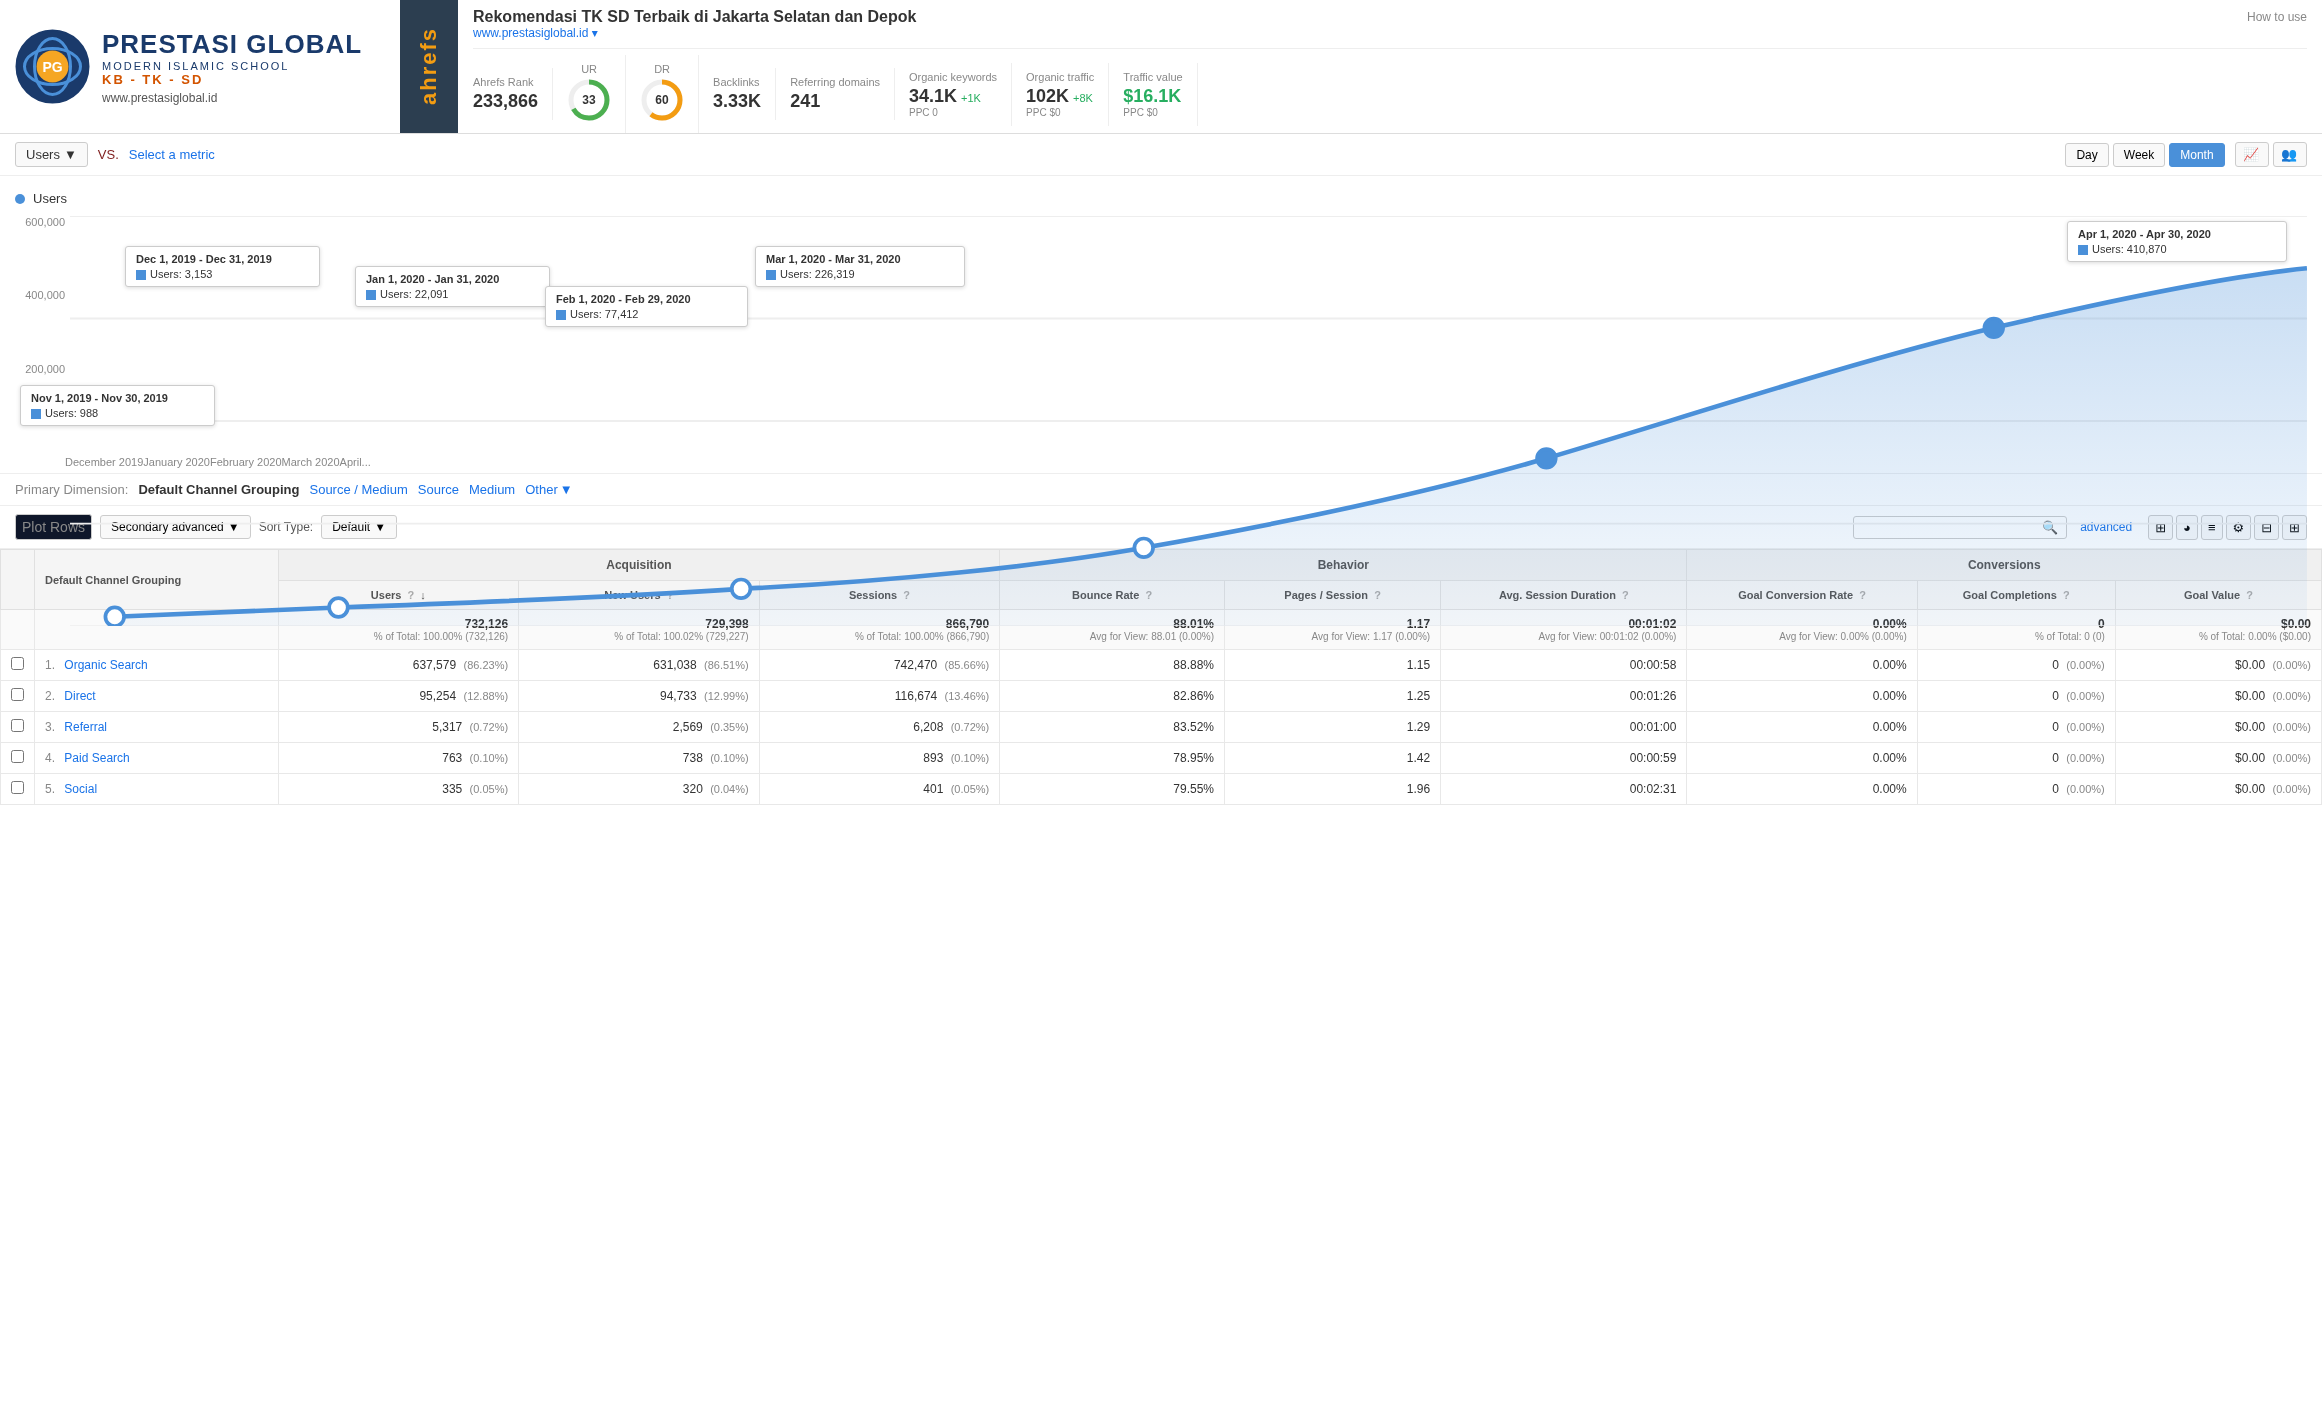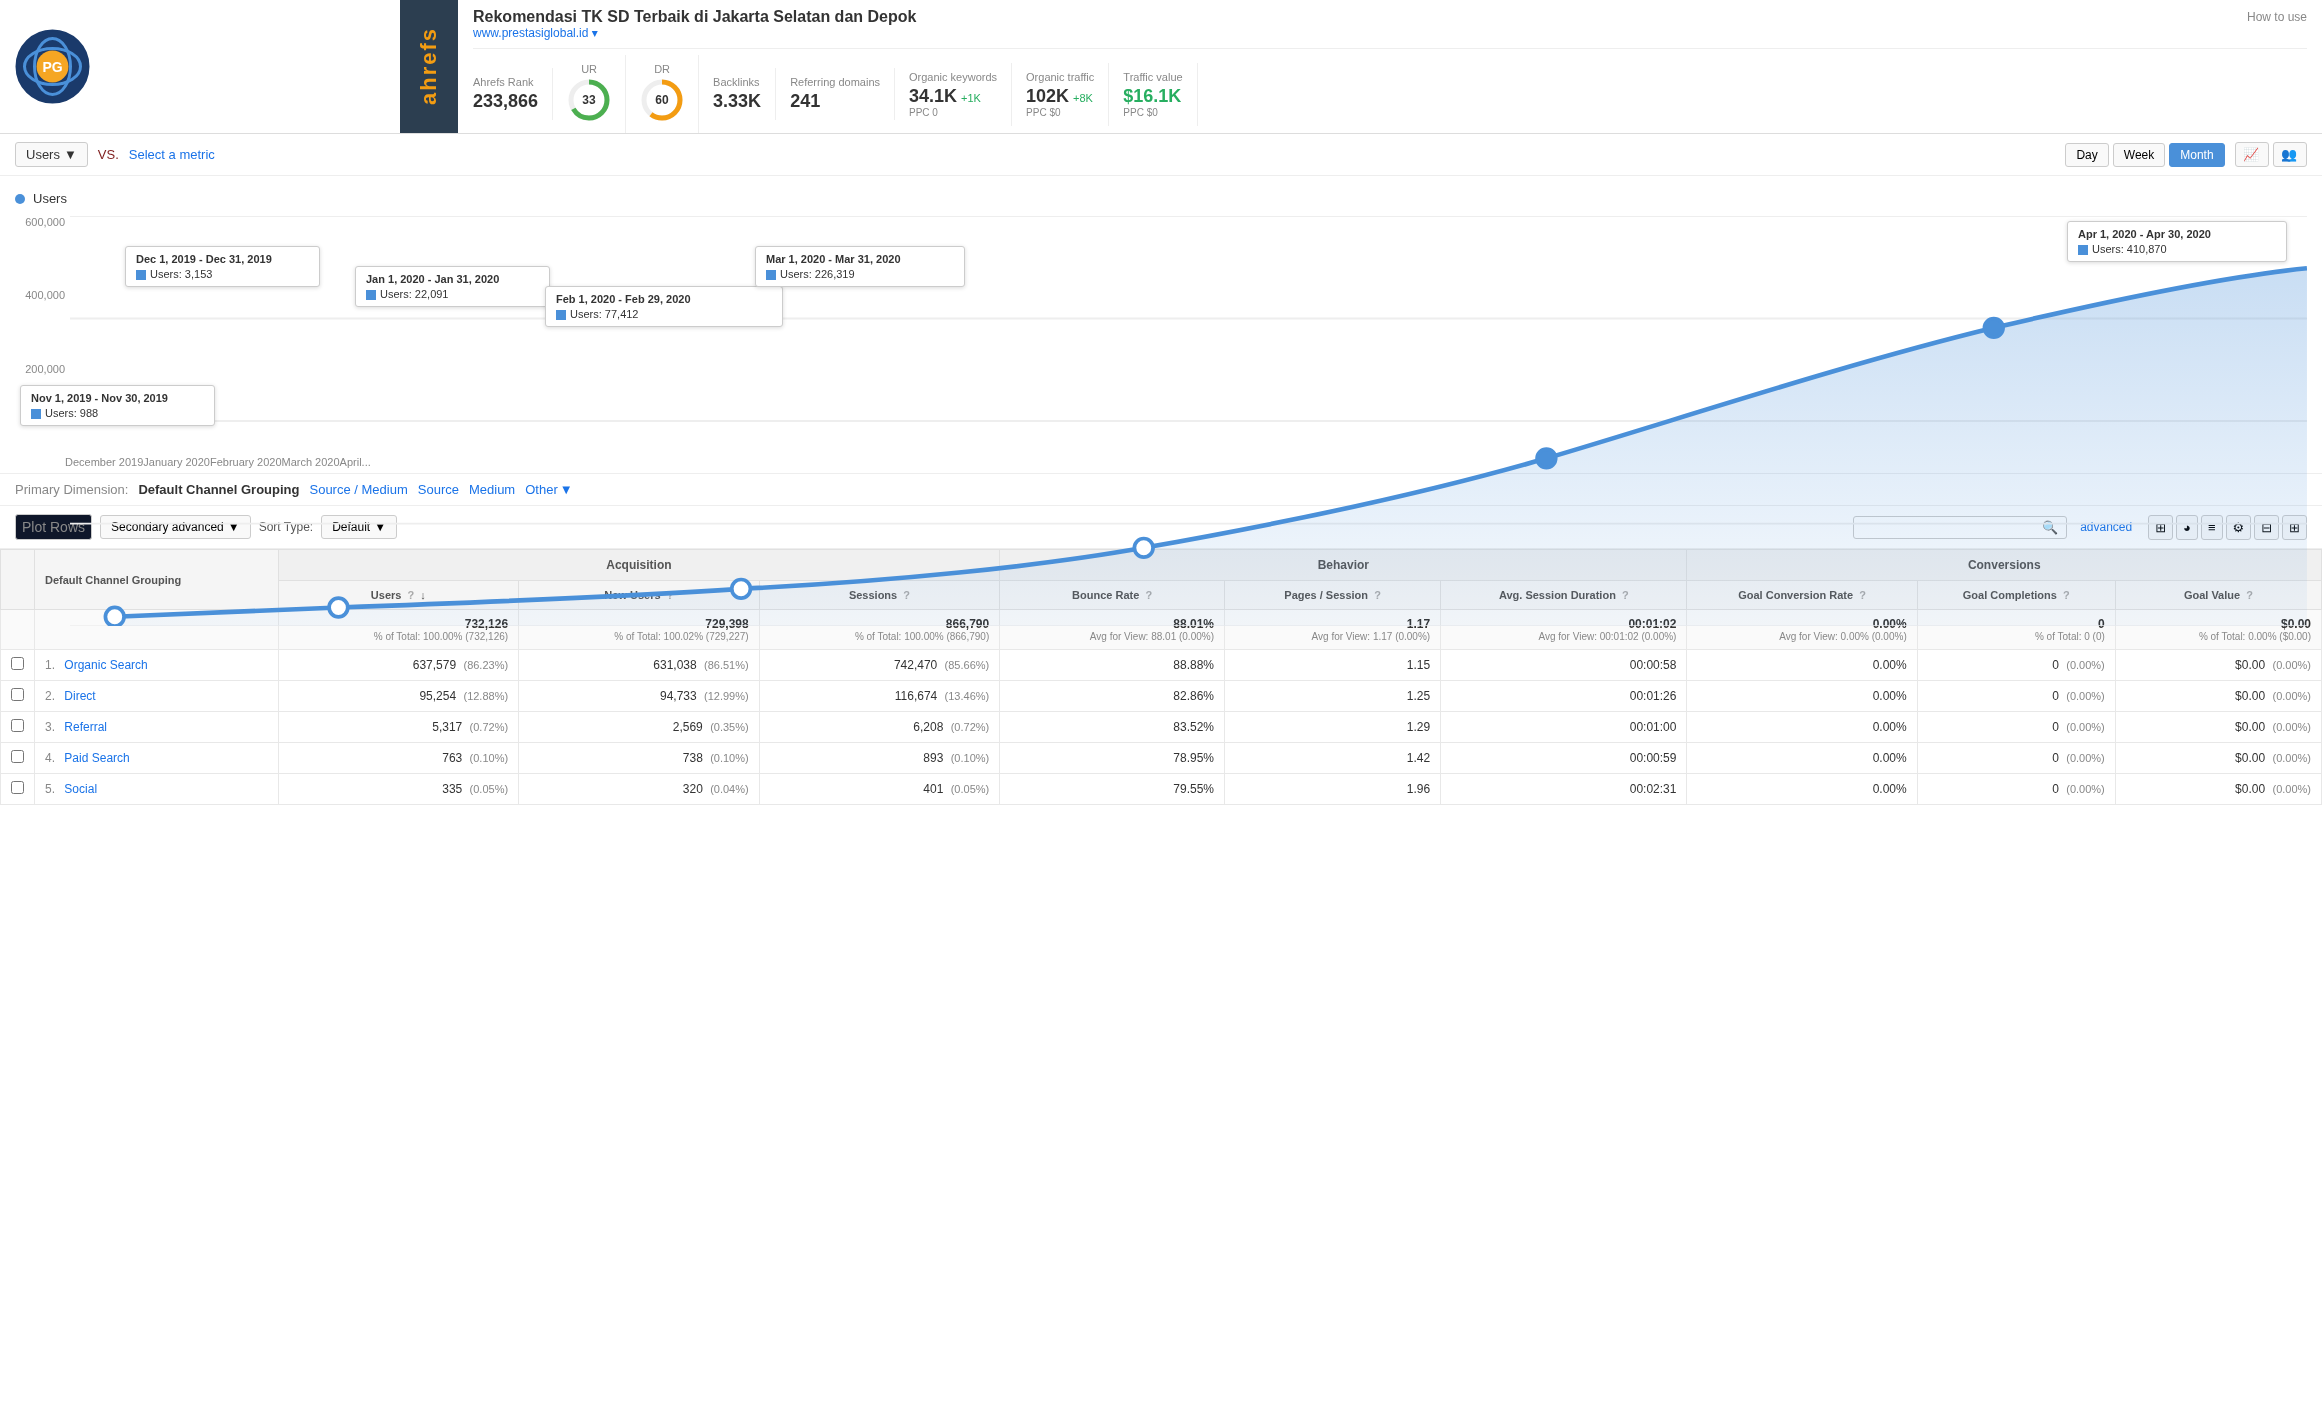--- a/index.html
+++ b/index.html
@@ -100,20 +100,26 @@
 
       <svg width="75" height="75" viewBox="0 0 75 75">
         <circle cx="37.5" cy="37.5" r="36" fill="#1a3a6b" stroke="#1a3a6b" stroke-width="2"></circle>
 
         <ellipse cx="37.5" cy="37.5" rx="28" ry="18" fill="none" stroke="#4a90d9" stroke-width="3"></ellipse>
         <ellipse cx="37.5" cy="37.5" rx="18" ry="28" fill="none" stroke="#4a90d9" stroke-width="3"></ellipse>
 
         <circle cx="37.5" cy="37.5" r="16" fill="#f5a623"></circle>
         <text x="37.5" y="43" text-anchor="middle" fill="#fff" font-size="14" font-weight="900">PG</text>
       </svg>
+      <div class="logo-text">
+        <span class="brand">PRESTASI GLOBAL</span>
+        <span class="sub">MODERN ISLAMIC SCHOOL</span>
+        <span class="level">KB - TK - SD</span>
+        <span class="url">www.prestasiglobal.id</span>
+      </div>
     </div>
   </div>
 
   <div class="ahrefs-panel">
     <div class="ahrefs-logo">ahrefs</div>
   </div>
 
   <div style="flex:1;display:flex;flex-direction:column;padding:0 15px;">
     <div style="display:flex;align-items:center;justify-content:space-between;padding-top:8px;">
       <div style="font-size:16px;font-weight:bold;color:#333;">Rekomendasi TK SD Terbaik di Jakarta Selatan dan Depok</div>
@@ -250,21 +256,21 @@
     <div class="tooltip-box" style="left:110px;top:30px;width:195px;">
       <div class="t-date">Dec 1, 2019 - Dec 31, 2019</div>
       <div class="t-val"><span></span>Users: 3,153</div>
     </div>
 
     <div class="tooltip-box" style="left:340px;top:50px;width:195px;">
       <div class="t-date">Jan 1, 2020 - Jan 31, 2020</div>
       <div class="t-val"><span></span>Users: 22,091</div>
     </div>
 
-    <div class="tooltip-box" style="left:530px;top:70px;width:238px;">
+    <div class="tooltip-box" style="left:530px;top:70px;width:203px;">
       <div class="t-date">Feb 1, 2020 - Feb 29, 2020</div>
       <div class="t-val"><span></span>Users: 77,412</div>
     </div>
 
     <div class="tooltip-box" style="left:740px;top:30px;width:210px;">
       <div class="t-date">Mar 1, 2020 - Mar 31, 2020</div>
       <div class="t-val"><span></span>Users: 226,319</div>
     </div>
 
     <div class="tooltip-box" style="right:20px;top:5px;width:220px;">

